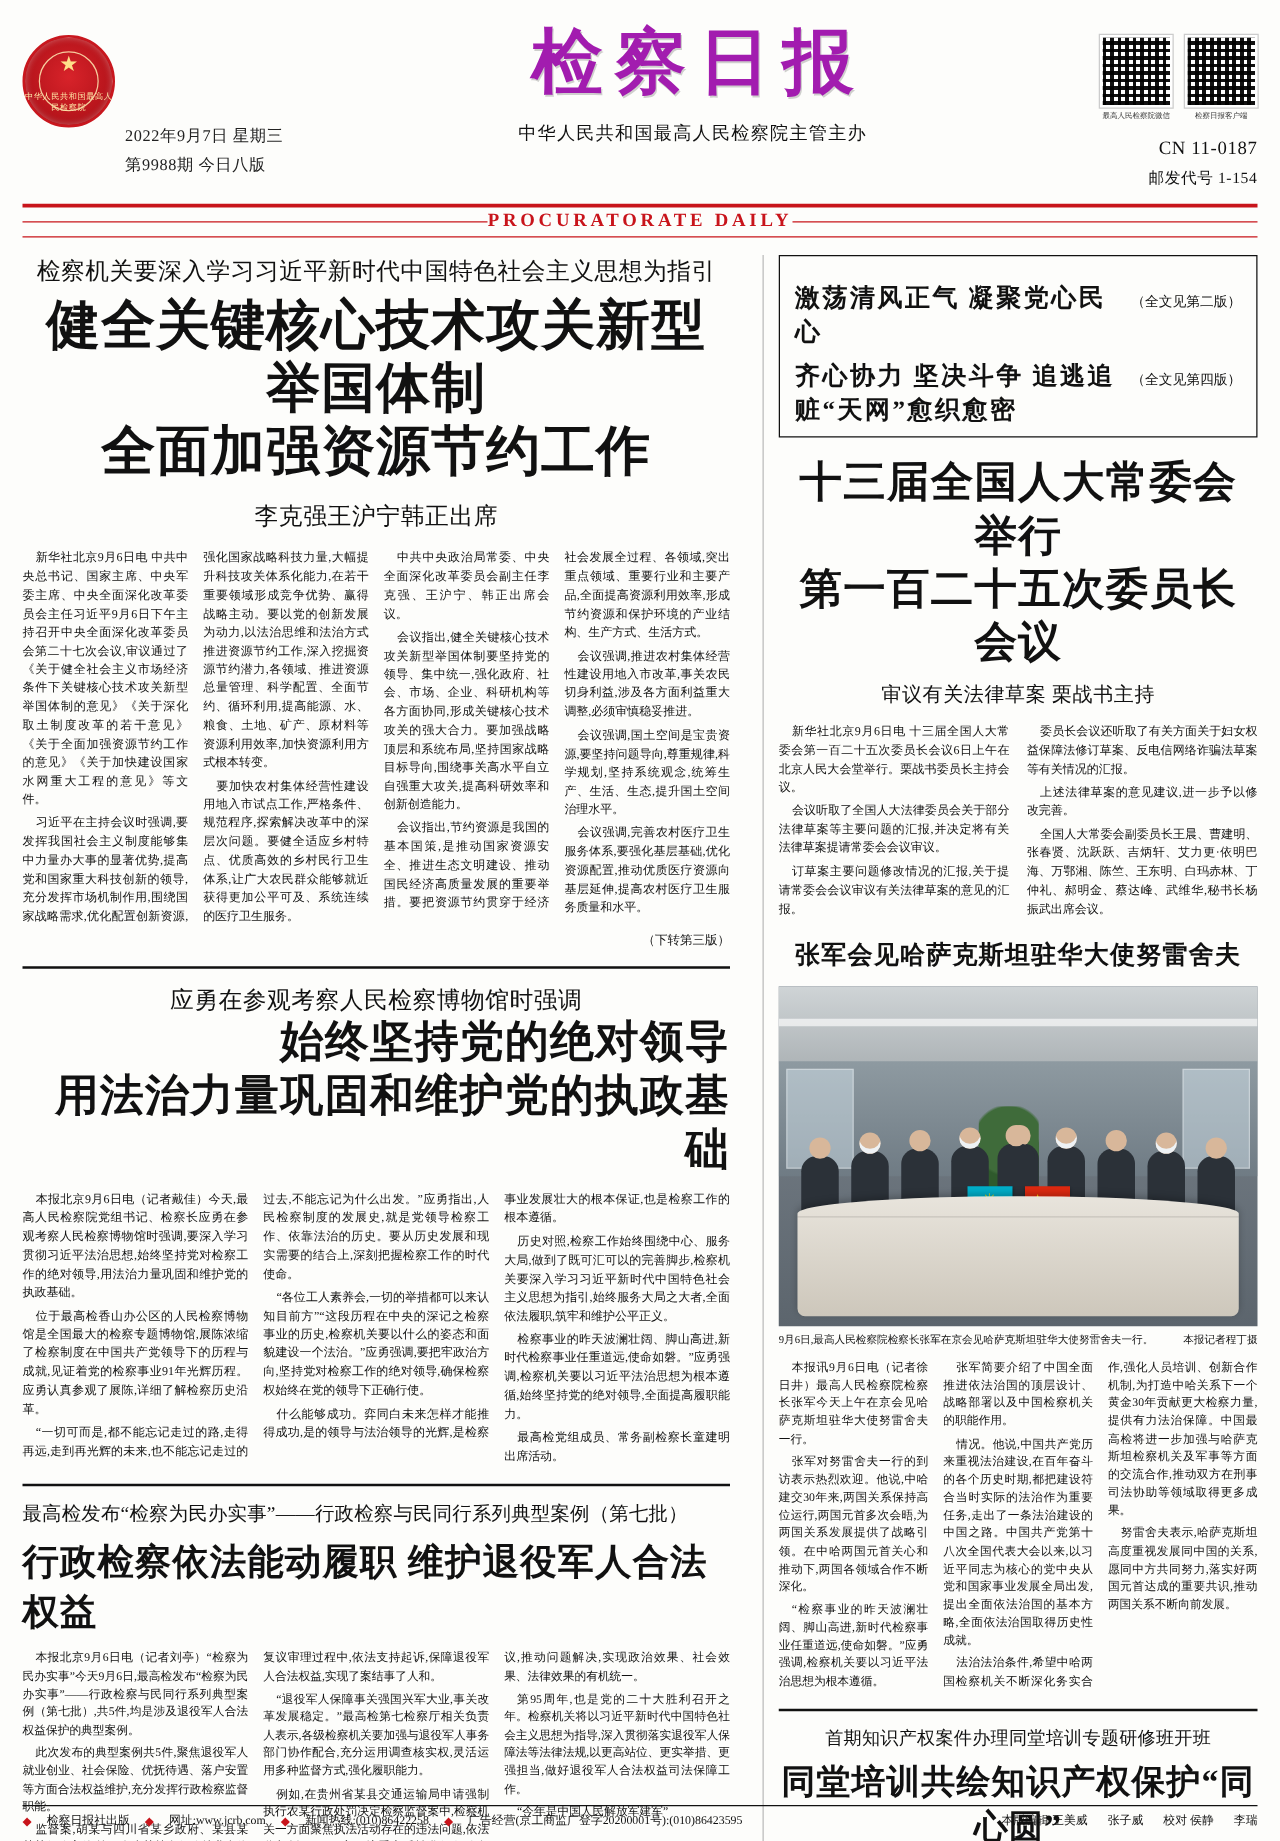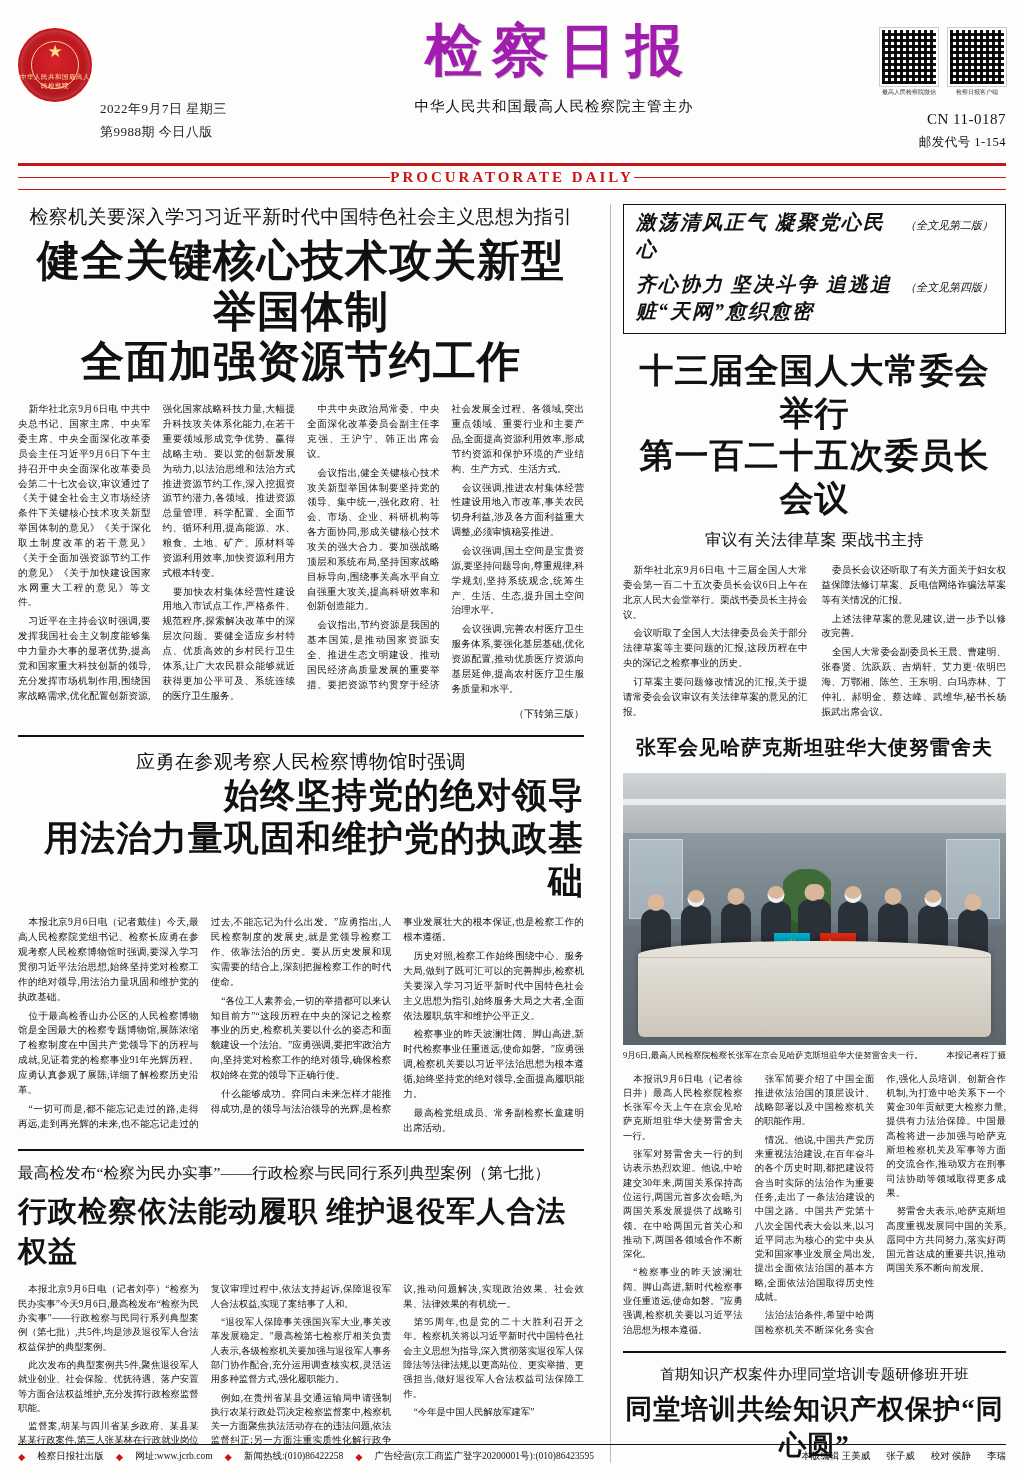--- a/index.html
+++ b/index.html
@@ -111,21 +111,21 @@
 
   .sec-kicker { font-size:15.5px; letter-spacing:.2px; }
   .headline-m { font-weight:700; font-size:29px; letter-spacing:1px; margin-top:8px; }
   .news-cols3b {
     margin-top:10px; column-count:3; column-gap:12px;
     font-size:9.4px; line-height:1.52; text-align:justify;
   }
   .news-cols3b p { margin:0 0 4px 0; text-indent:1.1em; }
 
   
-  .box-top { border:1px solid #111; padding:4px 12px 8px;font-style:italic; }
+  .box-top { border:1px solid #111; padding:20px 12px 8px; }
   .box-top .row { display:flex; align-items:baseline; justify-content:space-between; }
   .box-top .big { font-weight:700; font-size:20px; letter-spacing:2px; }
   .box-top .note { font-size:11px; white-space:nowrap; padding-left:8px; }
   .box-top .row + .row { margin-top:8px; }
 
   .headline-r {
     font-weight:700; text-align:center; font-size:34px; line-height:1.25; letter-spacing:1px;
     margin-top:16px;
   }
   .sub-r { text-align:center; font-size:16px; margin-top:10px; letter-spacing:.5px; }
@@ -237,20 +237,21 @@
   <div class="cols">
 
     <div class="left-col">
 
       <div>
         <div class="kicker">检察机关要深入学习习近平新时代中国特色社会主义思想为指引</div>
         <div class="headline-xl">
           <div>健全关键核心技术攻关新型举国体制</div>
           <div>全面加强资源节约工作</div>
         </div>
+        <div class="byline">李克强王沪宁韩正出席</div>
         <div class="news-cols">
           <p>新华社北京9月6日电 中共中央总书记、国家主席、中央军委主席、中央全面深化改革委员会主任习近平9月6日下午主持召开中央全面深化改革委员会第二十七次会议,审议通过了《关于健全社会主义市场经济条件下关键核心技术攻关新型举国体制的意见》《关于深化取土制度改革的若干意见》《关于全面加强资源节约工作的意见》《关于加快建设国家水网重大工程的意见》等文件。</p>
           <p>习近平在主持会议时强调,要发挥我国社会主义制度能够集中力量办大事的显著优势,提高党和国家重大科技创新的领导,充分发挥市场机制作用,围绕国家战略需求,优化配置创新资源,强化国家战略科技力量,大幅提升科技攻关体系化能力,在若干重要领域形成竞争优势、赢得战略主动。要以党的创新发展为动力,以法治思维和法治方式推进资源节约工作,深入挖掘资源节约潜力,各领域、推进资源总量管理、科学配置、全面节约、循环利用,提高能源、水、粮食、土地、矿产、原材料等资源利用效率,加快资源利用方式根本转变。</p>
           <p>要加快农村集体经营性建设用地入市试点工作,严格条件、规范程序,探索解决改革中的深层次问题。要健全适应乡村特点、优质高效的乡村民行卫生体系,让广大农民群众能够就近获得更加公平可及、系统连续的医疗卫生服务。</p>
           <p>中共中央政治局常委、中央全面深化改革委员会副主任李克强、王沪宁、韩正出席会议。</p>
           <p>会议指出,健全关键核心技术攻关新型举国体制要坚持党的领导、集中统一,强化政府、社会、市场、企业、科研机构等各方面协同,形成关键核心技术攻关的强大合力。要加强战略顶层和系统布局,坚持国家战略目标导向,围绕事关高水平自立自强重大攻关,提高科研效率和创新创造能力。</p>
           <p>会议指出,节约资源是我国的基本国策,是推动国家资源安全、推进生态文明建设、推动国民经济高质量发展的重要举措。要把资源节约贯穿于经济社会发展全过程、各领域,突出重点领域、重要行业和主要产品,全面提高资源利用效率,形成节约资源和保护环境的产业结构、生产方式、生活方式。</p>
           <p>会议强调,推进农村集体经营性建设用地入市改革,事关农民切身利益,涉及各方面利益重大调整,必须审慎稳妥推进。</p>
           <p>会议强调,国土空间是宝贵资源,要坚持问题导向,尊重规律,科学规划,坚持系统观念,统筹生产、生活、生态,提升国土空间治理水平。</p>
           <p>会议强调,完善农村医疗卫生服务体系,要强化基层基础,优化资源配置,推动优质医疗资源向基层延伸,提高农村医疗卫生服务质量和水平。</p>
@@ -312,21 +313,21 @@
       </div>
 
       <div>
         <div class="headline-r">
           <div>十三届全国人大常委会举行</div>
           <div>第一百二十五次委员长会议</div>
         </div>
         <div class="sub-r">审议有关法律草案 栗战书主持</div>
         <div class="news-cols2">
           <p>新华社北京9月6日电 十三届全国人大常委会第一百二十五次委员长会议6日上午在北京人民大会堂举行。栗战书委员长主持会议。</p>
-          <p>会议听取了全国人大法律委员会关于部分法律草案等主要问题的汇报,这段历程在中央的深记之检察事业的历史。</p>
+          <p>会议听取了全国人大法律委员会关于部分法律草案等主要问题的汇报,并决定将有关法律草案提请常委会会议审议。</p>
           <p>订草案主要问题修改情况的汇报,关于提请常委会会议审议有关法律草案的意见的汇报。</p>
           <p>委员长会议还听取了有关方面关于妇女权益保障法修订草案、反电信网络诈骗法草案等有关情况的汇报。</p>
           <p>上述法律草案的意见建议,进一步予以修改完善。</p>
           <p>全国人大常委会副委员长王晨、曹建明、张春贤、沈跃跃、吉炳轩、艾力更·依明巴海、万鄂湘、陈竺、王东明、白玛赤林、丁仲礼、郝明金、蔡达峰、武维华,秘书长杨振武出席会议。</p>
         </div>
       </div>
 
       <div>
         <div class="headline-r2">张军会见哈萨克斯坦驻华大使努雷舍夫</div>
 

